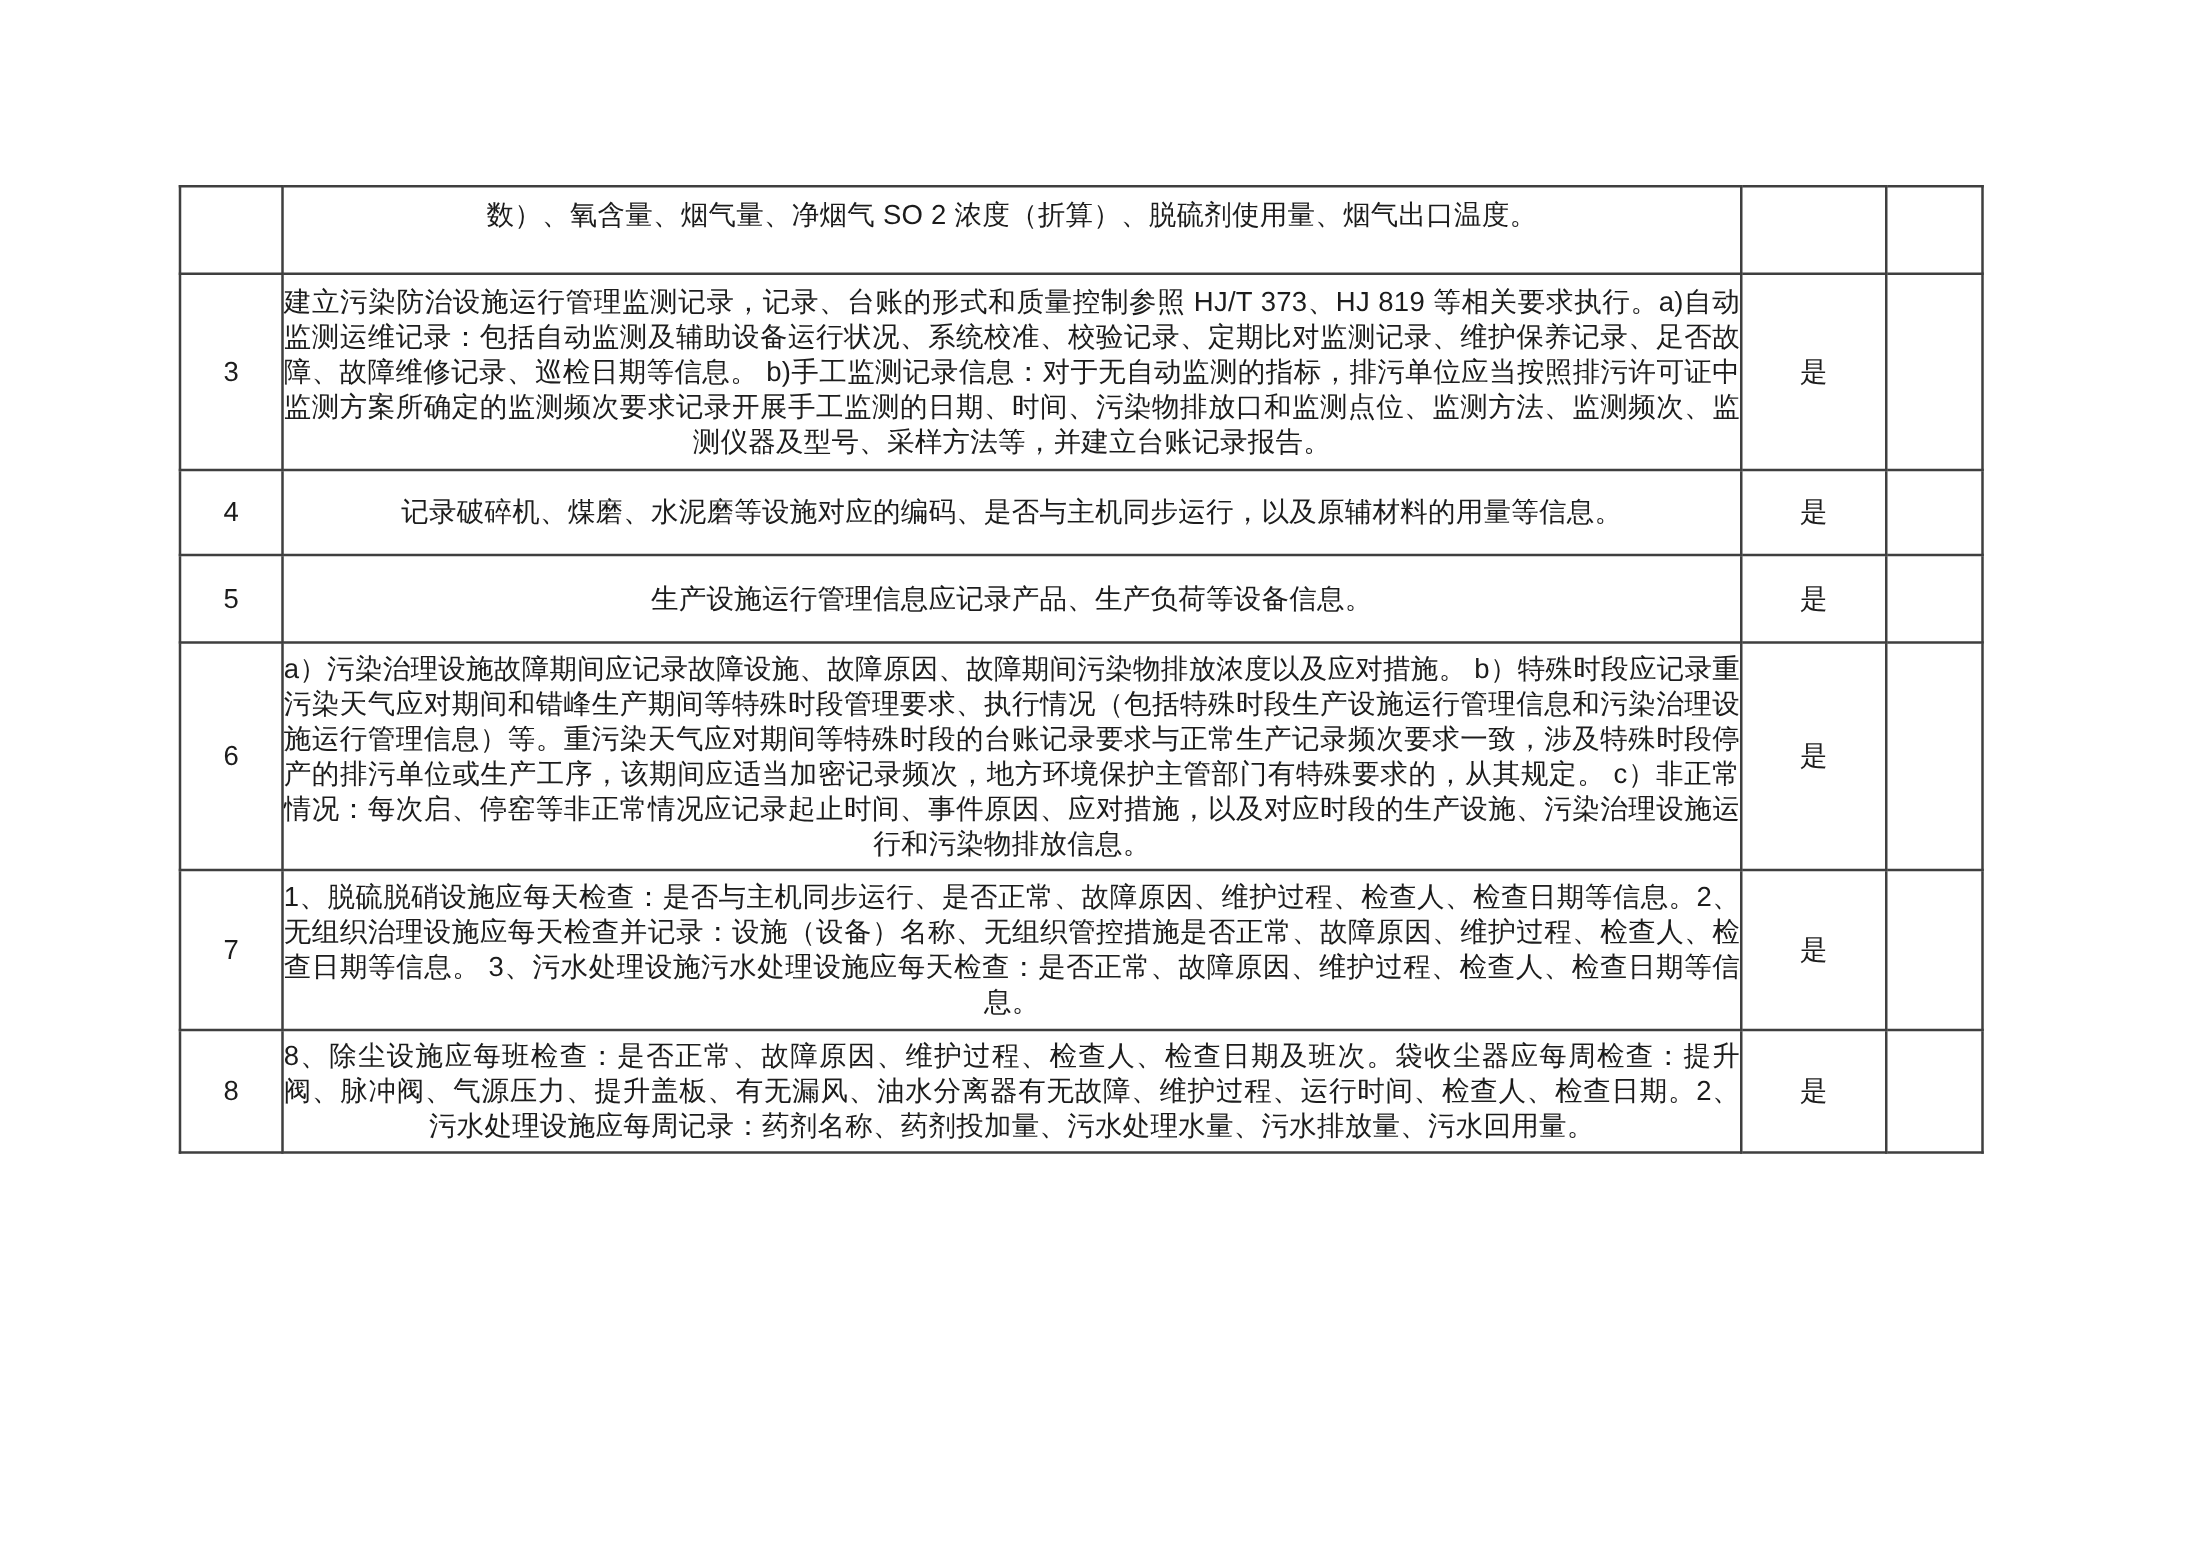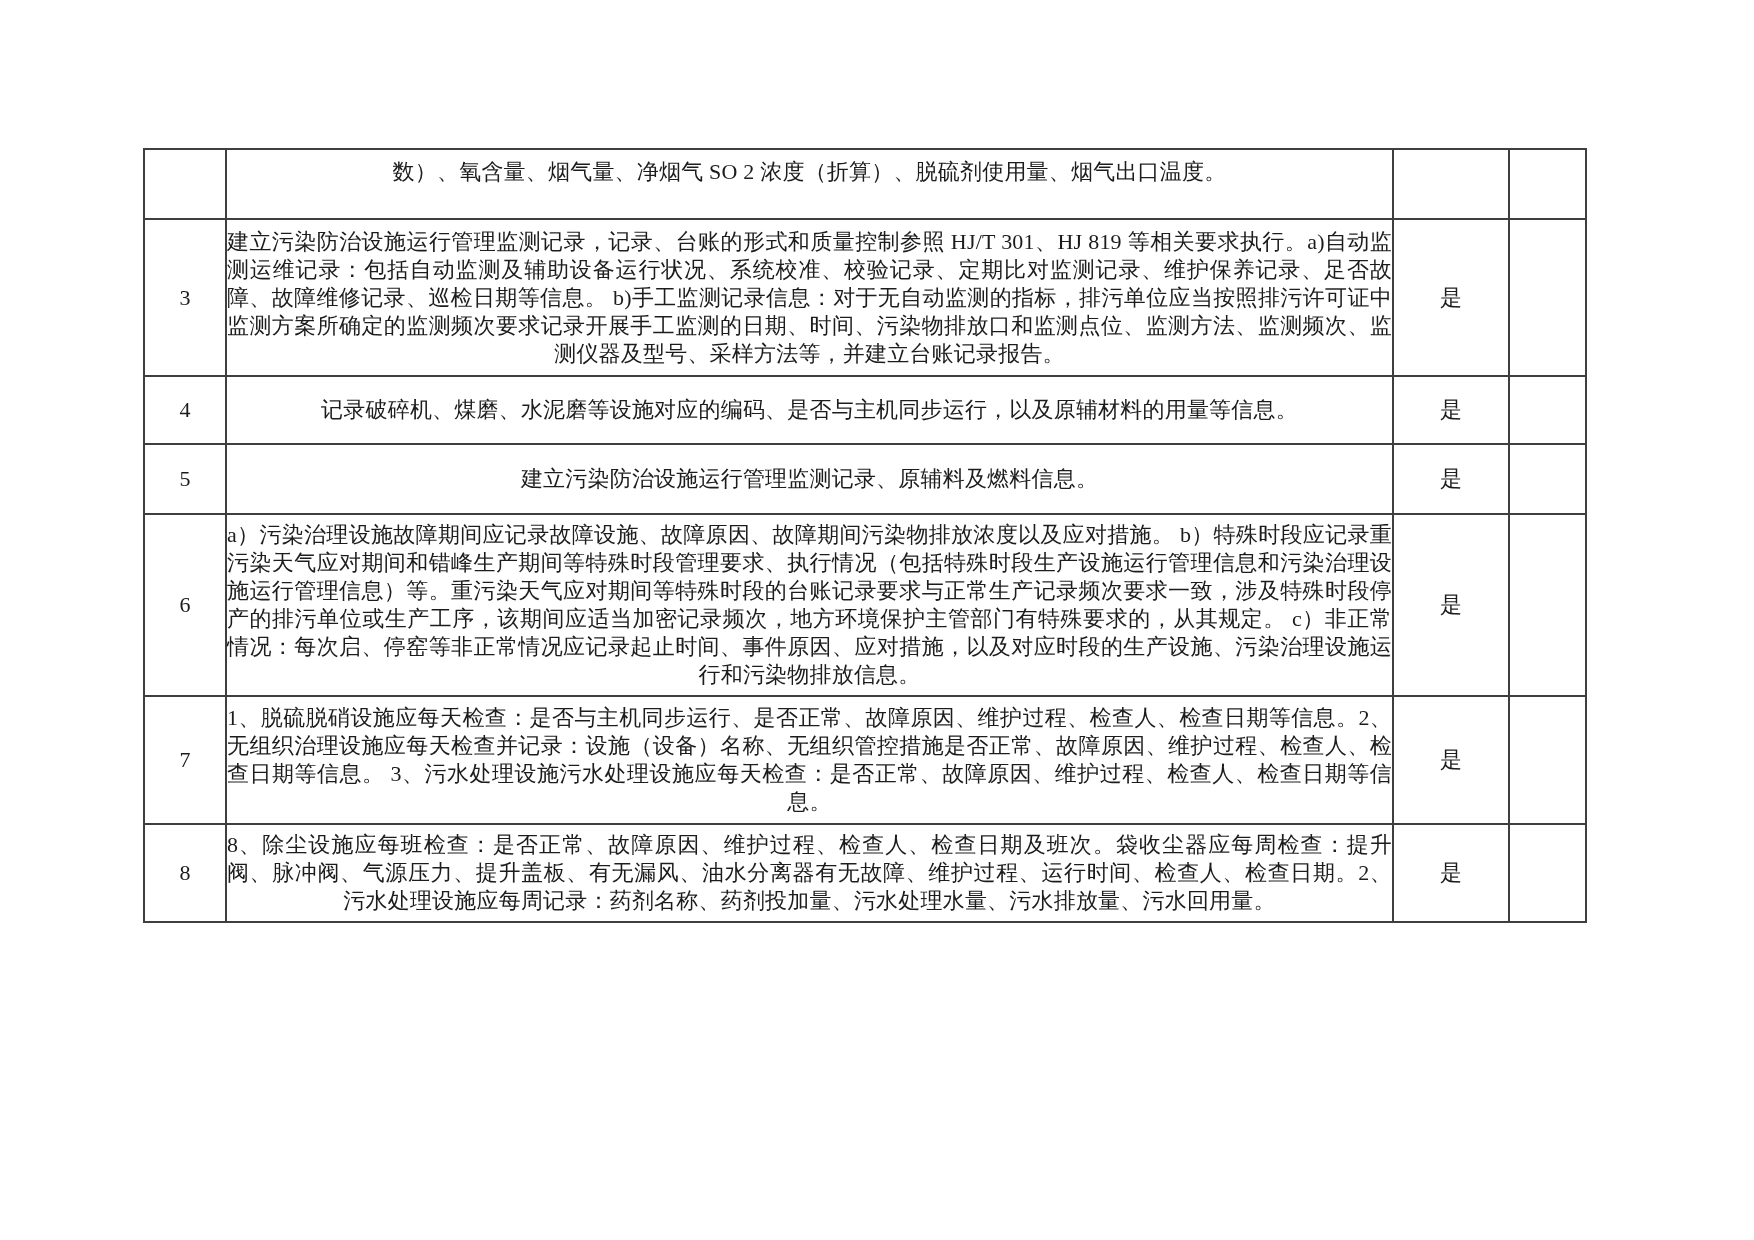--- a/index.html
+++ b/index.html
@@ -5,21 +5,21 @@
   html, body {
     margin: 0;
     padding: 0;
     background: #ffffff;
   }
   .page {
     position: relative;
     width: 1754px;
     height: 1240px;
     background: #ffffff;
-    font-family: Liberation Serif, serif;
+    font-family: Liberation Sans, sans-serif;
     color: #1c1c1c;
     border-radius: 13px;
   }
   table.record {
     position: absolute;
     left: 143px;
     top: 148px;
     width: 1442px;
     border-collapse: collapse;
     table-layout: fixed;
@@ -80,33 +80,33 @@
     </colgroup>
     <tbody>
       <tr class="r0">
         <td class="c-num"></td>
         <td class="c-text v-top">数）、氧含量、烟气量、净烟气 SO 2 浓度（折算）、脱硫剂使用量、烟气出口温度。</td>
         <td class="c-yes"></td>
         <td class="c-extra"></td>
       </tr>
       <tr class="r1">
         <td class="c-num">3</td>
-        <td class="c-text">建立污染防治设施运行管理监测记录，记录、台账的形式和质量控制参照 HJ/T 301、HJ 819 等相关要求执行。a)自动监测运维记录：包括自动监测及辅助设备运行状况、系统校准、校验记录、定期比对监测记录、维护保养记录、足否故障、故障维修记录、巡检日期等信息。 b)手工监测记录信息：对于无自动监测的指标，排污单位应当按照排污许可证中监测方案所确定的监测频次要求记录开展手工监测的日期、时间、污染物排放口和监测点位、监测方法、监测频次、监测仪器及型号、采样方法等，并建立台账记录报告。</td>
+        <td class="c-text">建立污染防治设施运行管理监测记录，记录、台账的形式和质量控制参照 HJ/T 373、HJ 819 等相关要求执行。a)自动监测运维记录：包括自动监测及辅助设备运行状况、系统校准、校验记录、定期比对监测记录、维护保养记录、足否故障、故障维修记录、巡检日期等信息。 b)手工监测记录信息：对于无自动监测的指标，排污单位应当按照排污许可证中监测方案所确定的监测频次要求记录开展手工监测的日期、时间、污染物排放口和监测点位、监测方法、监测频次、监测仪器及型号、采样方法等，并建立台账记录报告。</td>
         <td class="c-yes">是</td>
         <td class="c-extra"></td>
       </tr>
       <tr class="r2">
         <td class="c-num">4</td>
         <td class="c-text">记录破碎机、煤磨、水泥磨等设施对应的编码、是否与主机同步运行，以及原辅材料的用量等信息。</td>
         <td class="c-yes">是</td>
         <td class="c-extra"></td>
       </tr>
       <tr class="r3">
         <td class="c-num">5</td>
-        <td class="c-text">建立污染防治设施运行管理监测记录、原辅料及燃料信息。</td>
+        <td class="c-text">生产设施运行管理信息应记录产品、生产负荷等设备信息。</td>
         <td class="c-yes">是</td>
         <td class="c-extra"></td>
       </tr>
       <tr class="r4">
         <td class="c-num">6</td>
         <td class="c-text">a）污染治理设施故障期间应记录故障设施、故障原因、故障期间污染物排放浓度以及应对措施。 b）特殊时段应记录重污染天气应对期间和错峰生产期间等特殊时段管理要求、执行情况（包括特殊时段生产设施运行管理信息和污染治理设施运行管理信息）等。重污染天气应对期间等特殊时段的台账记录要求与正常生产记录频次要求一致，涉及特殊时段停产的排污单位或生产工序，该期间应适当加密记录频次，地方环境保护主管部门有特殊要求的，从其规定。 c）非正常情况：每次启、停窑等非正常情况应记录起止时间、事件原因、应对措施，以及对应时段的生产设施、污染治理设施运行和污染物排放信息。</td>
         <td class="c-yes">是</td>
         <td class="c-extra"></td>
       </tr>
       <tr class="r5">

